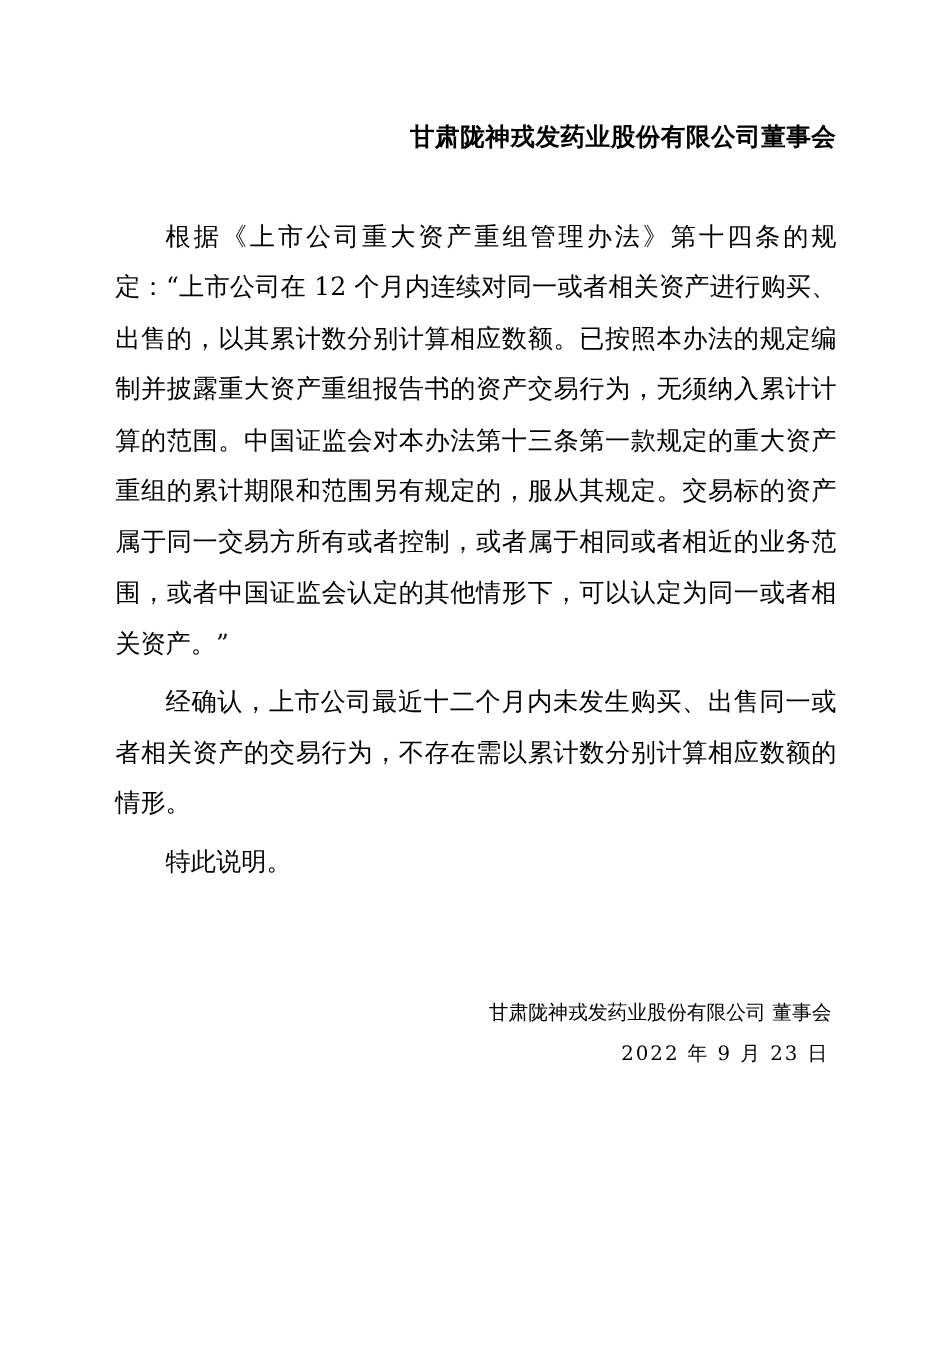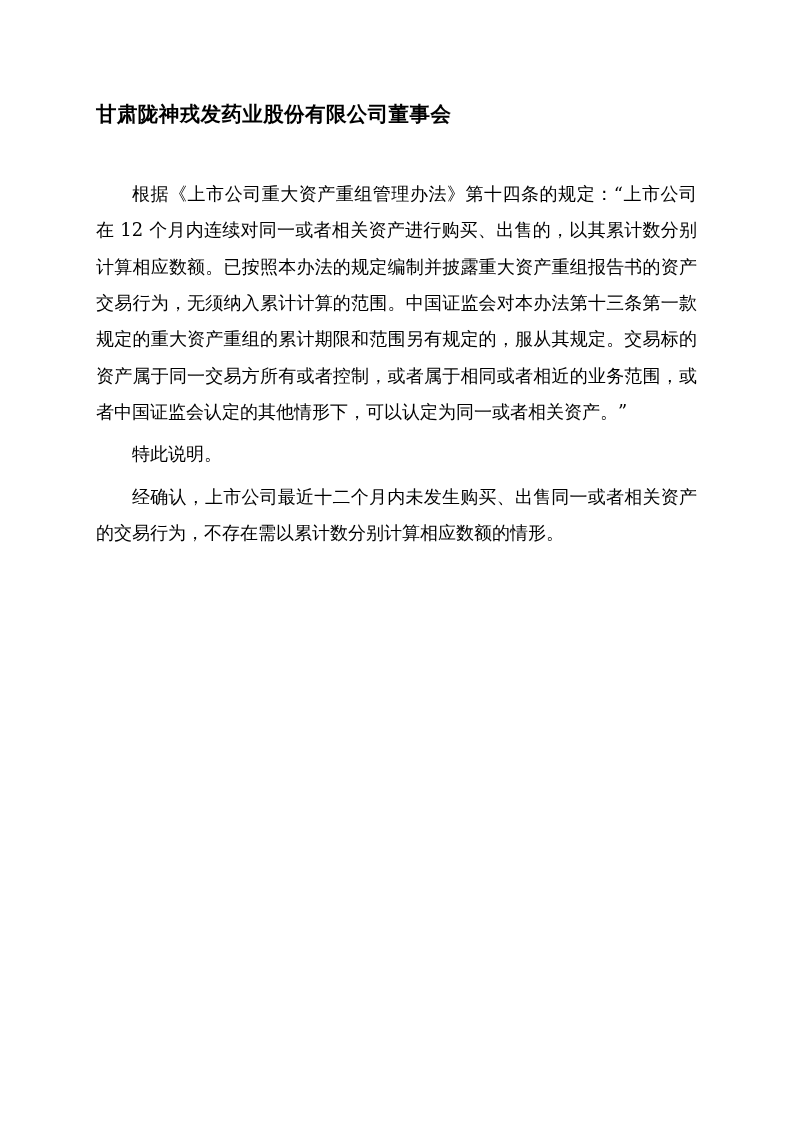--- a/index.html
+++ b/index.html
@@ -21,34 +21,34 @@
     overflow: hidden;
   }
   .content {
     position: absolute;
     left: 96px;
     top: 0;
     width: 601px;
   }
   .title-block {
     margin-top: 95px;
-    text-align: left;
+    text-align: right;
   }
   .title-line {
     font-size: 20.5px;
     font-weight: bold;
     letter-spacing: 0.4px;
     line-height: 1.9;
     color: #000;
   }
   .body-block {
     margin-top: 42px;
   }
   .para {
-    font-size: 18px;
+    font-size: 21px;
     line-height: 2.02;
     text-align: justify;
     text-justify: inter-ideograph;
     text-indent: 2em;
     margin: 0 0 2px 0;
   }
   .para + .para {
     margin-top: 6px;
   }
   .sign-block {
@@ -70,19 +70,23 @@
 
 <div class="page">
   <div class="content">
 
     <div class="title-block">
       <div class="title-line">甘肃陇神戎发药业股份有限公司董事会</div>
     </div>
 
     <div class="body-block">
       <p class="para">根据《上市公司重大资产重组管理办法》第十四条的规定：“上市公司在 12 个月内连续对同一或者相关资产进行购买、出售的，以其累计数分别计算相应数额。已按照本办法的规定编制并披露重大资产重组报告书的资产交易行为，无须纳入累计计算的范围。中国证监会对本办法第十三条第一款规定的重大资产重组的累计期限和范围另有规定的，服从其规定。交易标的资产属于同一交易方所有或者控制，或者属于相同或者相近的业务范围，或者中国证监会认定的其他情形下，可以认定为同一或者相关资产。”</p>
+      <p class="para">经确认，上市公司最近十二个月内未发生购买、出售同一或者相关资产的交易行为，不存在需以累计数分别计算相应数额的情形。</p>
       <p class="para">特此说明。</p>
-      <p class="para">经确认，上市公司最近十二个月内未发生购买、出售同一或者相关资产的交易行为，不存在需以累计数分别计算相应数额的情形。</p>
     </div>
 
+    <div class="sign-block">
+      <div class="sign-line">甘肃陇神戎发药业股份有限公司  董事会</div>
+      <div class="sign-line date">2022 年 9 月 23 日</div>
+    </div>
 
   </div>
 </div>
 
 </body></html>

